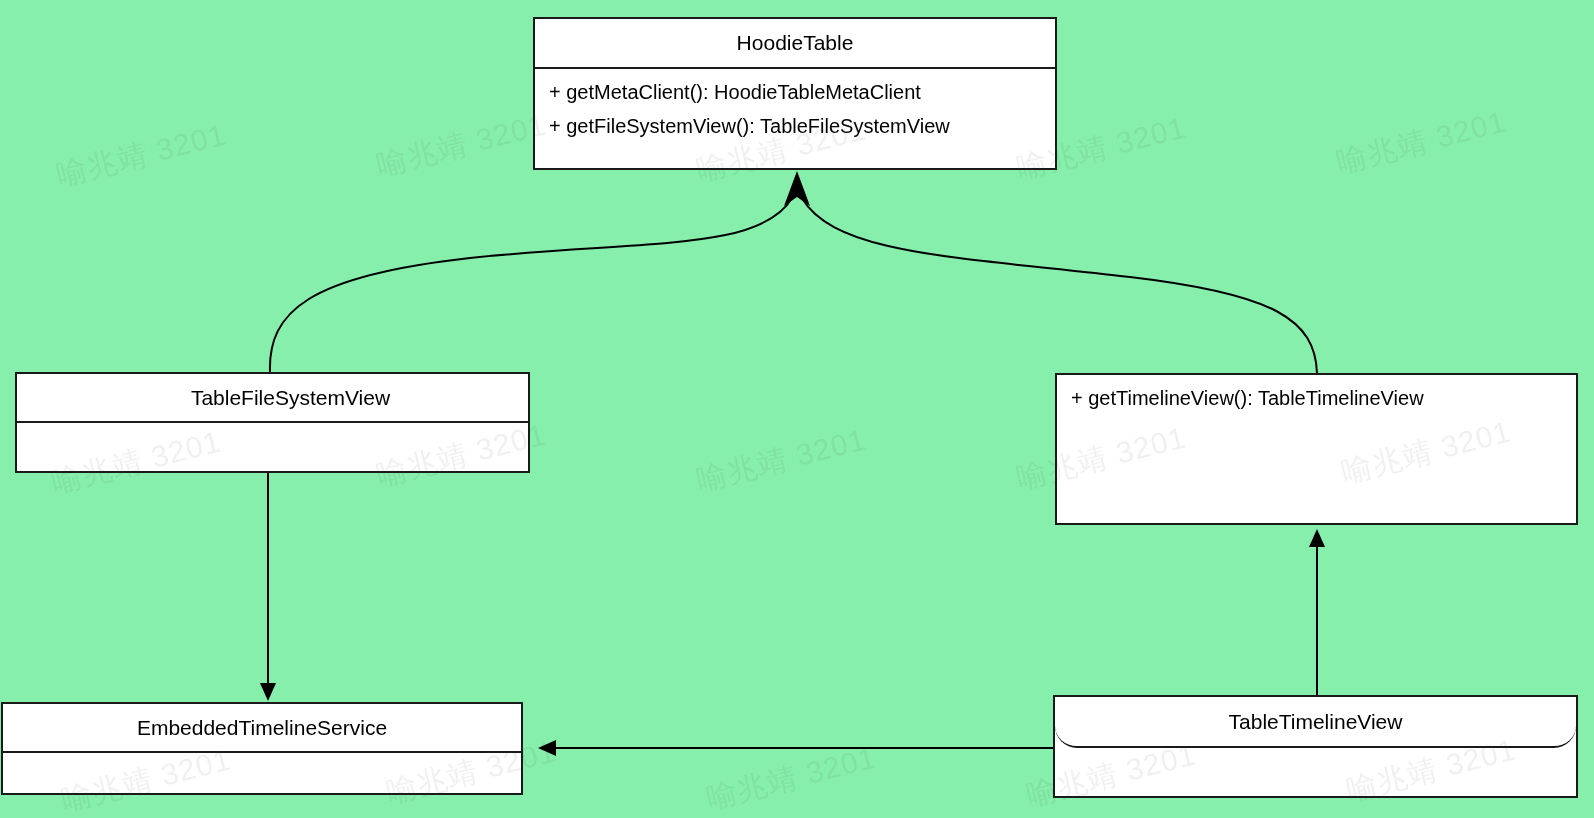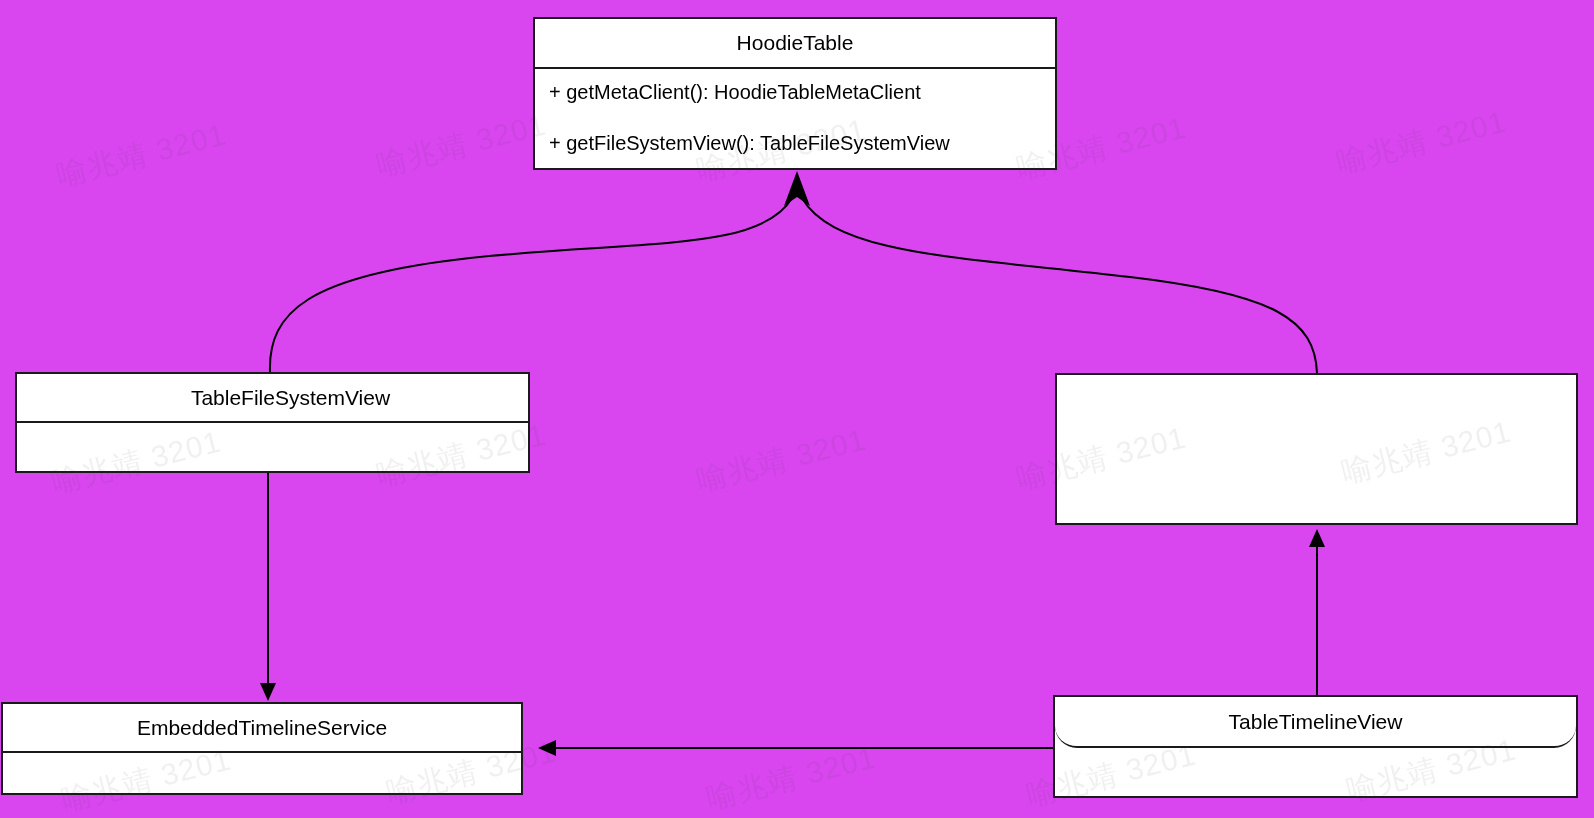--- a/index.html
+++ b/index.html
@@ -8,21 +8,21 @@
     width: 1594px;
     height: 818px;
     background: #ffffff;
     overflow: hidden;
     font-family: "Liberation Sans", sans-serif;
   }
   .canvas {
     position: relative;
     width: 1594px;
     height: 818px;
-    background: #d946ef;
+    background: #86efac;
   }
   .class-box {
     position: absolute;
     box-sizing: border-box;
     border: 2px solid #1a1a1a;
     background: #ffffff;
     z-index: 1;
   }
   .class-title {
     box-sizing: border-box;
@@ -31,21 +31,21 @@
     align-items: center;
     justify-content: center;
     font-size: 21px;
     color: #000000;
     white-space: nowrap;
   }
   .class-methods {
     box-sizing: border-box;
     display: flex;
     flex-direction: column;
-    gap: 31px;
+    gap: 14px;
     padding: 13px 14px 0 14px;
   }
   .class-method {
     font-size: 20px;
     line-height: 20px;
     color: #000000;
     white-space: nowrap;
   }
   .connector-layer {
     position: absolute;
@@ -99,20 +99,21 @@
     </div>
   </div>
 
   <div class="class-box" style="left:15px; top:372px; width:515px; height:101px;">
     <div class="class-title" style="height:49px;padding-left:36px;">TableFileSystemView</div>
     <div class="class-methods"></div>
   </div>
 
   <div class="class-box" style="left:1055px; top:373px; width:523px; height:152px;">
     <div class="class-methods">
+      <div class="class-method">+ getTimelineView(): TableTimelineView</div>
     </div>
   </div>
 
   <div class="class-box" style="left:1px; top:702px; width:522px; height:93px;">
     <div class="class-title" style="height:49px;">EmbeddedTimelineService</div>
     <div class="class-methods"></div>
   </div>
 
   <div class="class-box" style="left:1053px; top:695px; width:525px; height:103px;">
     <div class="class-title" style="height:51px;border-radius:22px;">TableTimelineView</div>

